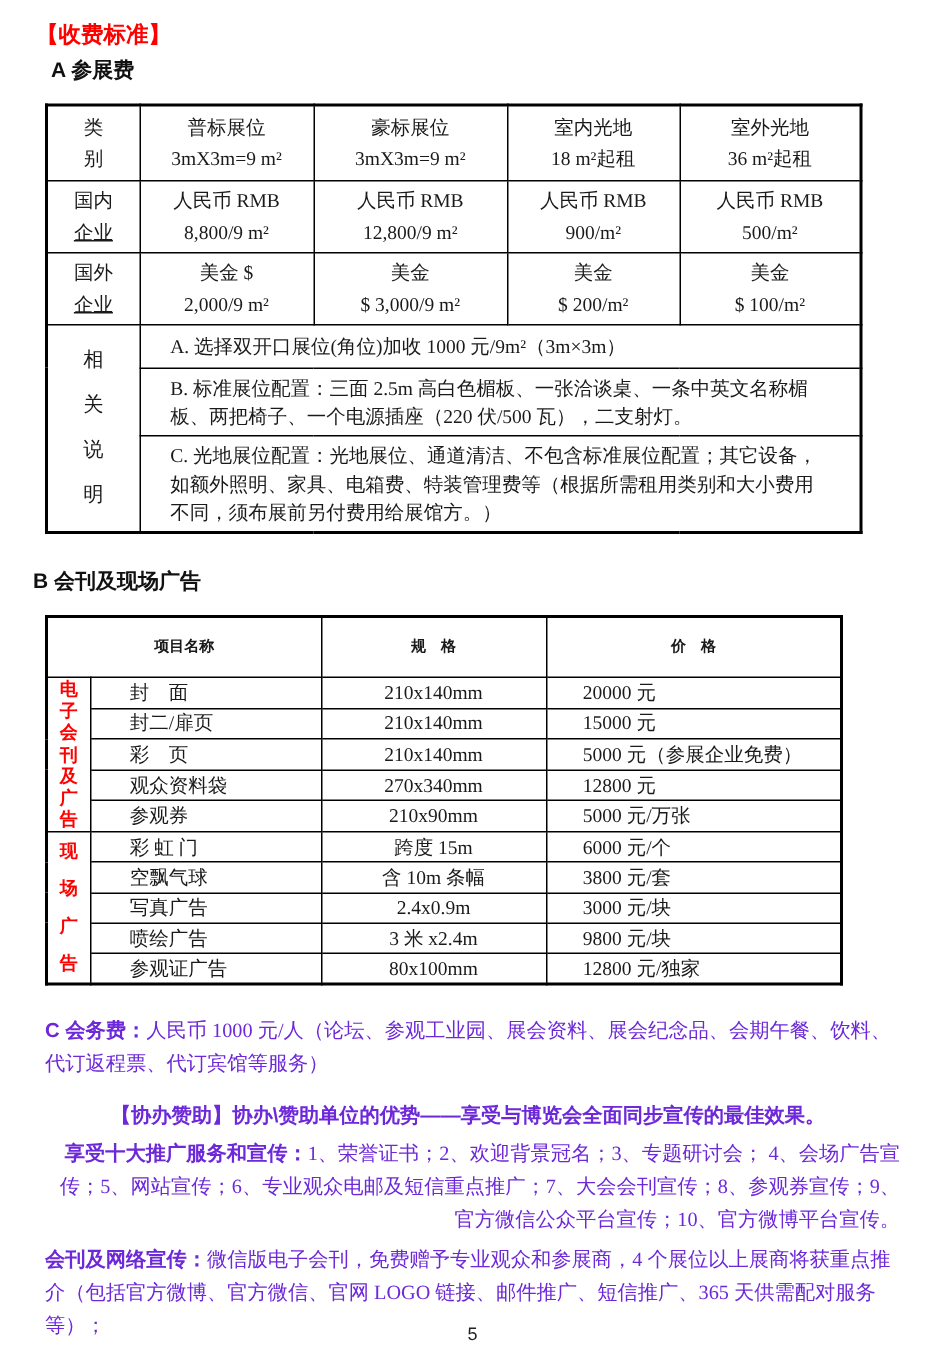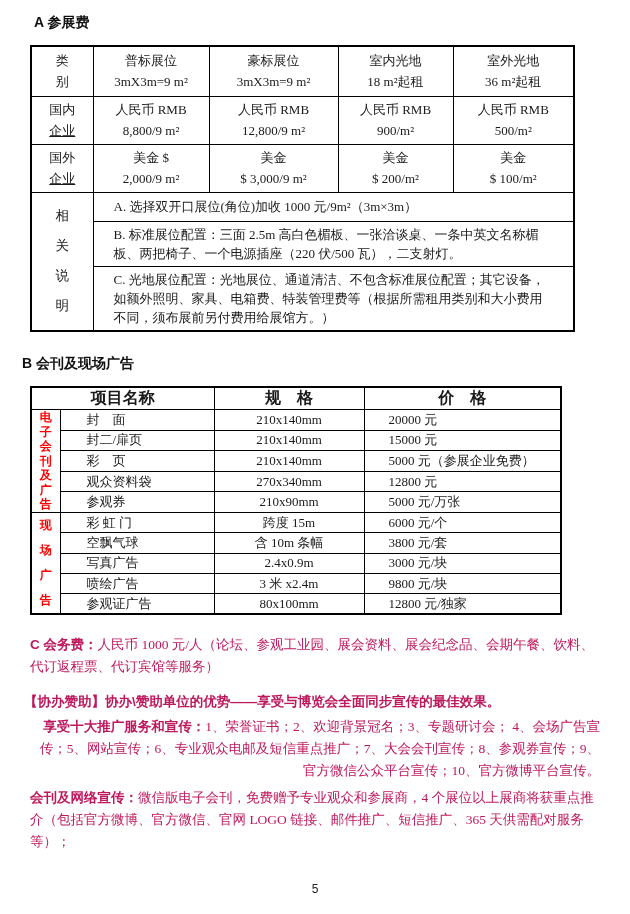--- a/index.html
+++ b/index.html
@@ -52,51 +52,52 @@
     color:#ff0000; font-weight:bold;
     font-family:"Liberation Sans", sans-serif;
     font-size:12px;
   }
   .g1 { line-height:14.5px; }
   .g2 { line-height:25px; }
 
   
   .ads th {
     font-family:"Liberation Sans", sans-serif;
-    font-weight:bold; font-size:16px; height:23px; text-align:center;
+    font-weight:bold; font-size:10px; height:41px; text-align:center;
   }
   .ads td { height:20px; padding:0 4px;margin-top:44px; }
   .ads td.name  { text-align:left; padding-left:26px; }
   .ads td.spec  { text-align:center; }
   .ads td.price { text-align:left; padding-left:24px; }
 
   
-  p.body-text { font-size:13.5px; line-height:22px; color:#be185d; }
+  p.body-text { font-size:13.5px; line-height:22px; color:#6d28d9; }
   .fee-c { margin-top:19px; }
   .bold-label { font-weight:bold; font-family:"Liberation Sans", sans-serif; font-size:13.5px; }
   .red-line {
     font-family:"Liberation Sans", sans-serif;
     font-weight:bold; font-size:13.5px; color:#ff0000;
   }
-  .sponsor-title { margin-top:13px; margin-left:-6px; }
+  .sponsor-title { margin-top:13px; margin-left:-6px;text-align:center; }
   .promo { margin-top:3px; text-indent:12px;text-align:right; }
   .value-title { margin-top:9px; margin-left:-6px; }
   .network { margin-top:5px; }
 
   .page-number {
     position:absolute; left:0; right:0; bottom:18px;
     text-align:center; font-size:12px;
     font-family:"Liberation Sans", sans-serif; color:#222;
   }
 </style>
 </head>
 <body>
 
 <div class="page">
 
+  <div class="title-red">【收费标准】</div>
   <div class="sub-head sub-a">A 参展费</div>
 
   <table class="booth">
     <colgroup>
       <col style="width:62px">
         <col style="width:116px">
         <col style="width:129px">
         <col style="width:115px">
         <col style="width:121px">
     </colgroup>

